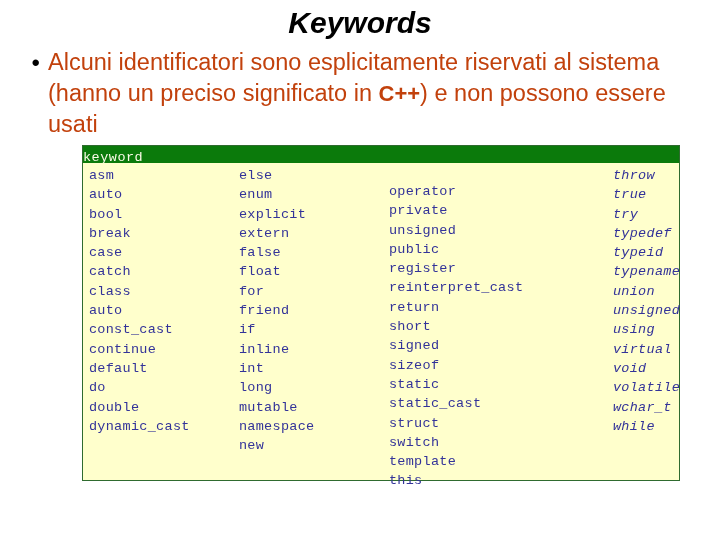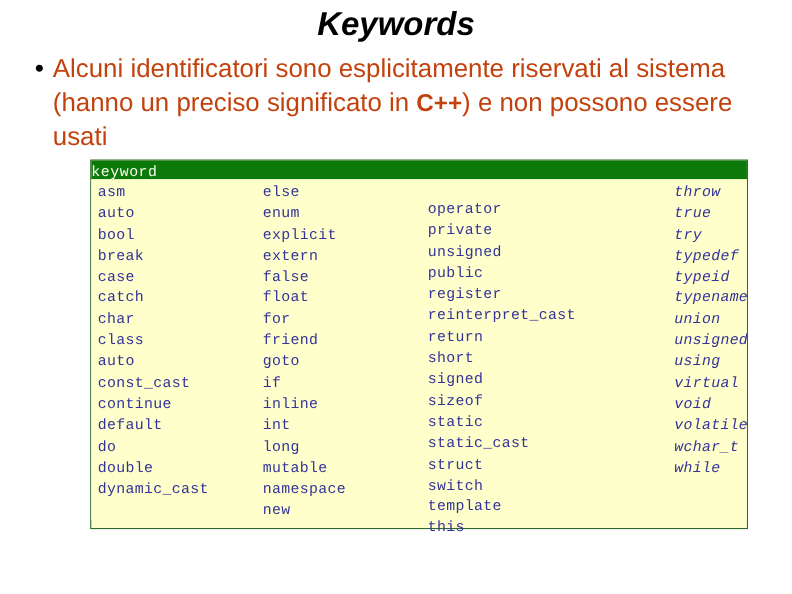--- a/index.html
+++ b/index.html
@@ -131,40 +131,38 @@
     <div class="kw-header">keyword</div>
     <div class="kw-body">
       <div class="kw-cols">
         <div class="kw-col kw-col-1">
             <span class="kw-item">asm</span>
             <span class="kw-item">auto</span>
             <span class="kw-item">bool</span>
             <span class="kw-item">break</span>
             <span class="kw-item">case</span>
             <span class="kw-item">catch</span>
-            <span class="kw-item">char</span>
             <span class="kw-item">class</span>
             <span class="kw-item">auto</span>
             <span class="kw-item">const_cast</span>
             <span class="kw-item">continue</span>
             <span class="kw-item">default</span>
             <span class="kw-item">do</span>
             <span class="kw-item">double</span>
             <span class="kw-item">dynamic_cast</span>
           </div>
         <div class="kw-col kw-col-2">
             <span class="kw-item">else</span>
             <span class="kw-item">enum</span>
             <span class="kw-item">explicit</span>
             <span class="kw-item">extern</span>
             <span class="kw-item">false</span>
             <span class="kw-item">float</span>
             <span class="kw-item">for</span>
             <span class="kw-item">friend</span>
-            <span class="kw-item">goto</span>
             <span class="kw-item">if</span>
             <span class="kw-item">inline</span>
             <span class="kw-item">int</span>
             <span class="kw-item">long</span>
             <span class="kw-item">mutable</span>
             <span class="kw-item">namespace</span>
             <span class="kw-item">new</span>
           </div>
         <div class="kw-col kw-col-3">
             <span class="kw-item">operator</span>

